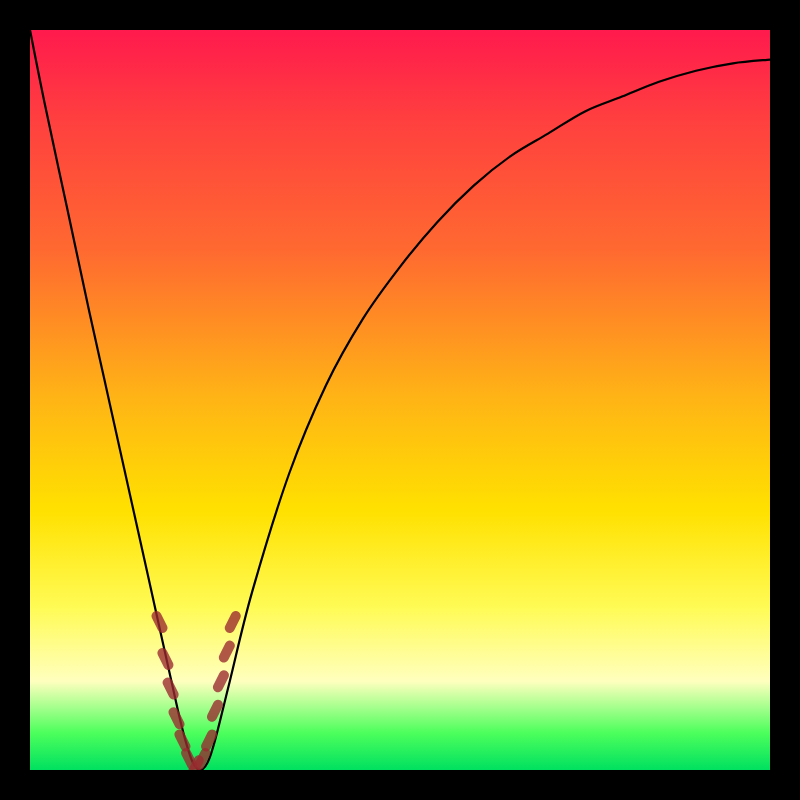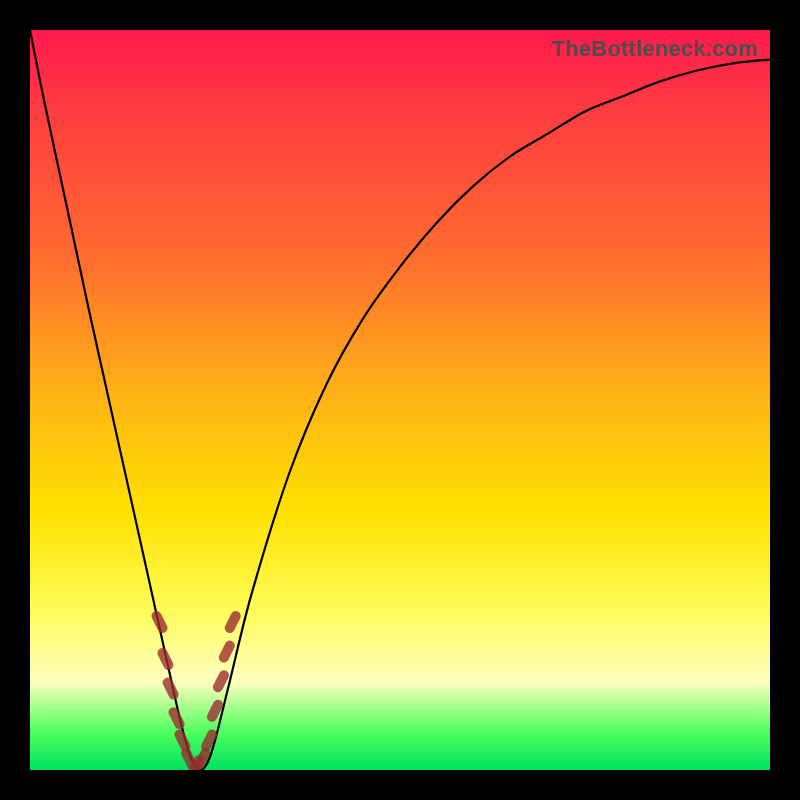--- a/index.html
+++ b/index.html
@@ -62,21 +62,20 @@
     stroke-linecap: round;
     opacity: 0.78;
   }
 </style>
 </head>
 <body>
 
 <div class="frame">
   <div class="plot">
 
-    <div class="watermark">TheBottleneck.com</div>
 
     <svg class="curve-layer" viewBox="0 0 740 740" preserveAspectRatio="none">
       <path id="curve-path" class="curve" d="M 0 0 C 2.466666666666667 12.333333333333334, 8.633333333333333 44.39999999999999, 14.8 74 C 20.96666666666667 103.60000000000001, 29.599999999999998 143.0666666666667, 37 177.60000000000002 C 44.4 212.13333333333335, 53.03333333333334 252.83333333333334, 59.2 281.2 C 65.36666666666667 309.56666666666666, 69.06666666666666 325.59999999999997, 74 347.79999999999995 C 78.93333333333334 369.99999999999994, 83.86666666666666 392.2, 88.8 414.4 C 93.73333333333333 436.59999999999997, 98.66666666666667 458.8, 103.60000000000001 481 C 108.53333333333335 503.2, 113.46666666666667 525.4, 118.4 547.6 C 123.33333333333334 569.8000000000001, 128.26666666666665 592, 133.2 614.2 C 138.13333333333333 636.4000000000001, 144.3 664.7666666666667, 148 680.8 C 151.7 696.8333333333333, 152.93333333333334 701.7666666666667, 155.4 710.4 C 157.86666666666667 719.0333333333333, 160.33333333333334 727.6666666666667, 162.8 732.6 C 165.26666666666668 737.5333333333333, 167.73333333333335 740, 170.20000000000002 740 C 172.66666666666669 740, 175.13333333333333 737.5333333333333, 177.6 732.6 C 180.06666666666666 727.6666666666667, 181.3 723.9666666666667, 185 710.4 C 188.7 696.8333333333333, 193.63333333333335 675.8666666666667, 199.8 651.2 C 205.96666666666667 626.5333333333334, 212.13333333333333 596.9333333333333, 222 562.4 C 231.86666666666667 527.8666666666667, 246.66666666666666 478.5333333333333, 259 444 C 271.3333333333333 409.4666666666667, 283.6666666666667 381.09999999999997, 296 355.2 C 308.3333333333333 329.3, 320.6666666666667 308.33333333333337, 333 288.6 C 345.3333333333333 268.8666666666667, 357.66666666666663 252.8333333333333, 370 236.79999999999995 C 382.33333333333337 220.76666666666662, 394.66666666666674 205.96666666666664, 407.00000000000006 192.39999999999998 C 419.33333333333337 178.83333333333331, 431.6666666666667 166.49999999999997, 444 155.39999999999998 C 456.3333333333333 144.29999999999998, 468.6666666666667 134.4333333333334, 481 125.80000000000007 C 493.3333333333333 117.16666666666674, 505.6666666666667 111.00000000000004, 518 103.60000000000002 C 530.3333333333334 96.2, 542.6666666666666 87.56666666666665, 555 81.39999999999998 C 567.3333333333334 75.2333333333333, 579.6666666666666 71.53333333333336, 592 66.60000000000002 C 604.3333333333334 61.666666666666686, 616.6666666666666 56.11666666666662, 629 51.799999999999955 C 641.3333333333334 47.48333333333329, 653.6666666666666 43.78333333333336, 666 40.700000000000045 C 678.3333333333334 37.61666666666673, 690.6666666666666 35.15000000000007, 703 33.30000000000007 C 715.3333333333334 31.450000000000063, 733.8333333333334 30.216666666666697, 740 29.600000000000023"></path>
       <g id="beads-group">
           <line x1="126.5" y1="586" x2="132.5" y2="598" class="bead"></line>
           <line x1="132.42" y1="623" x2="138.42" y2="635" class="bead"></line>
           <line x1="137.6" y1="652.6" x2="143.6" y2="664.6" class="bead"></line>
           <line x1="143.52" y1="682.2" x2="149.52" y2="694.2" class="bead"></line>
           <line x1="149.44000000000003" y1="704.4" x2="155.44000000000003" y2="716.4" class="bead"></line>
           <line x1="156.1" y1="722.9" x2="162.1" y2="734.9" class="bead"></line>

